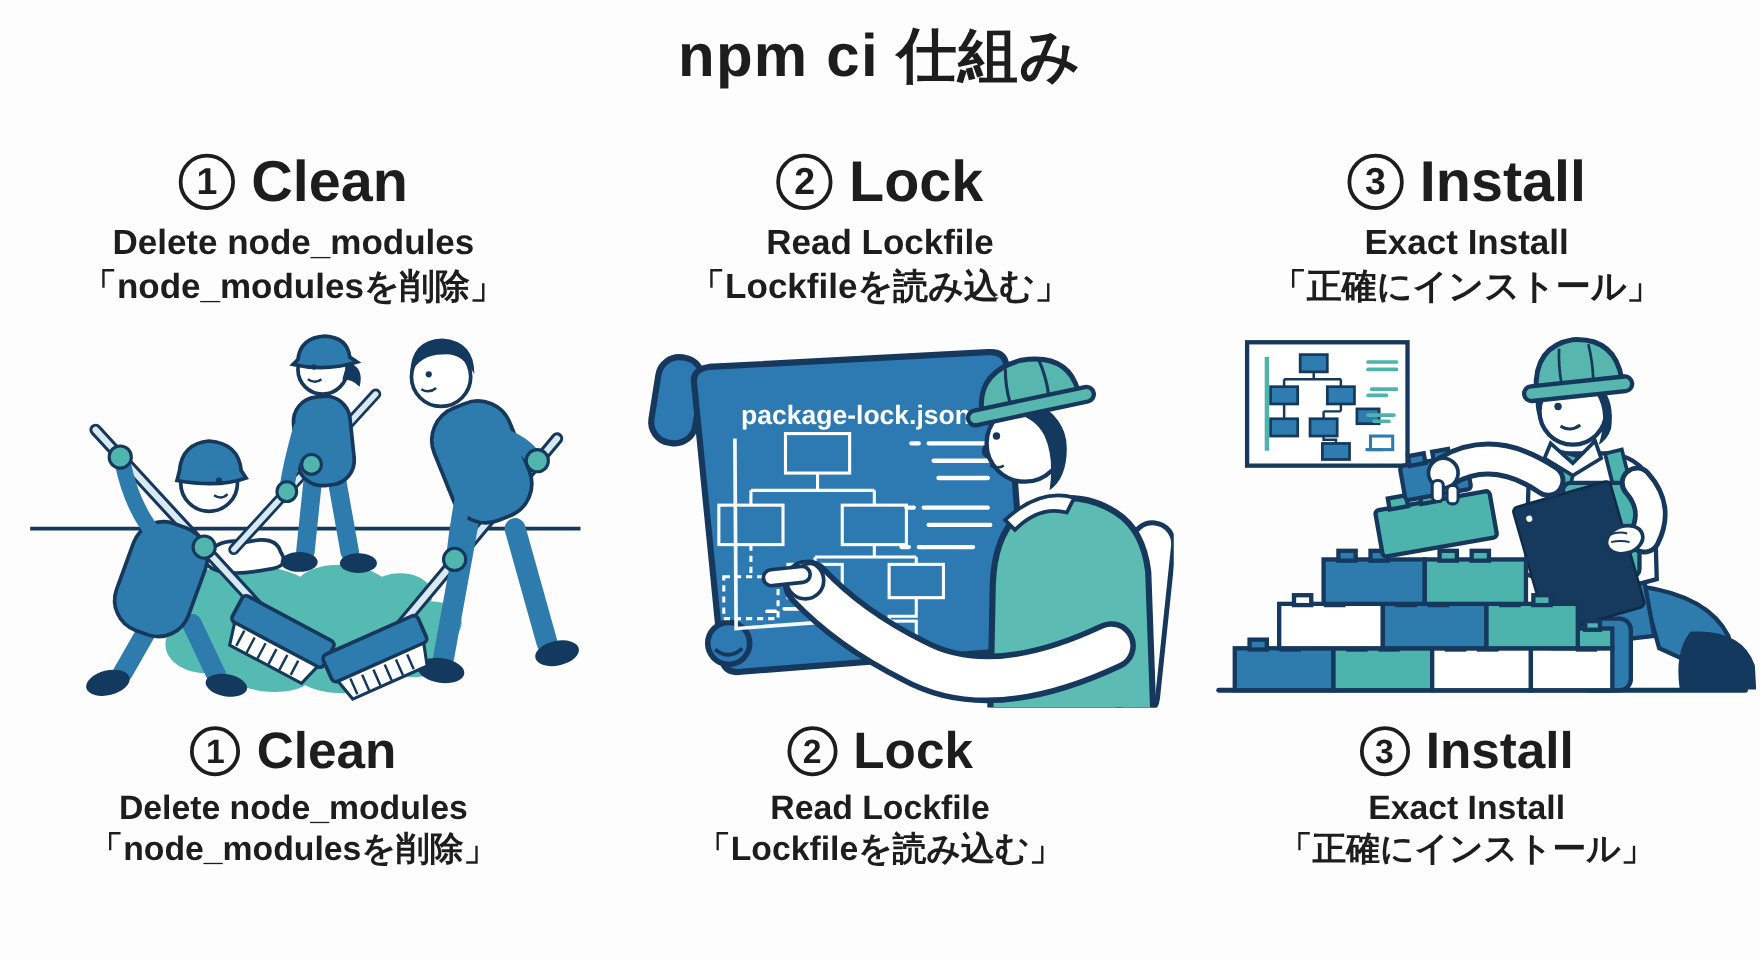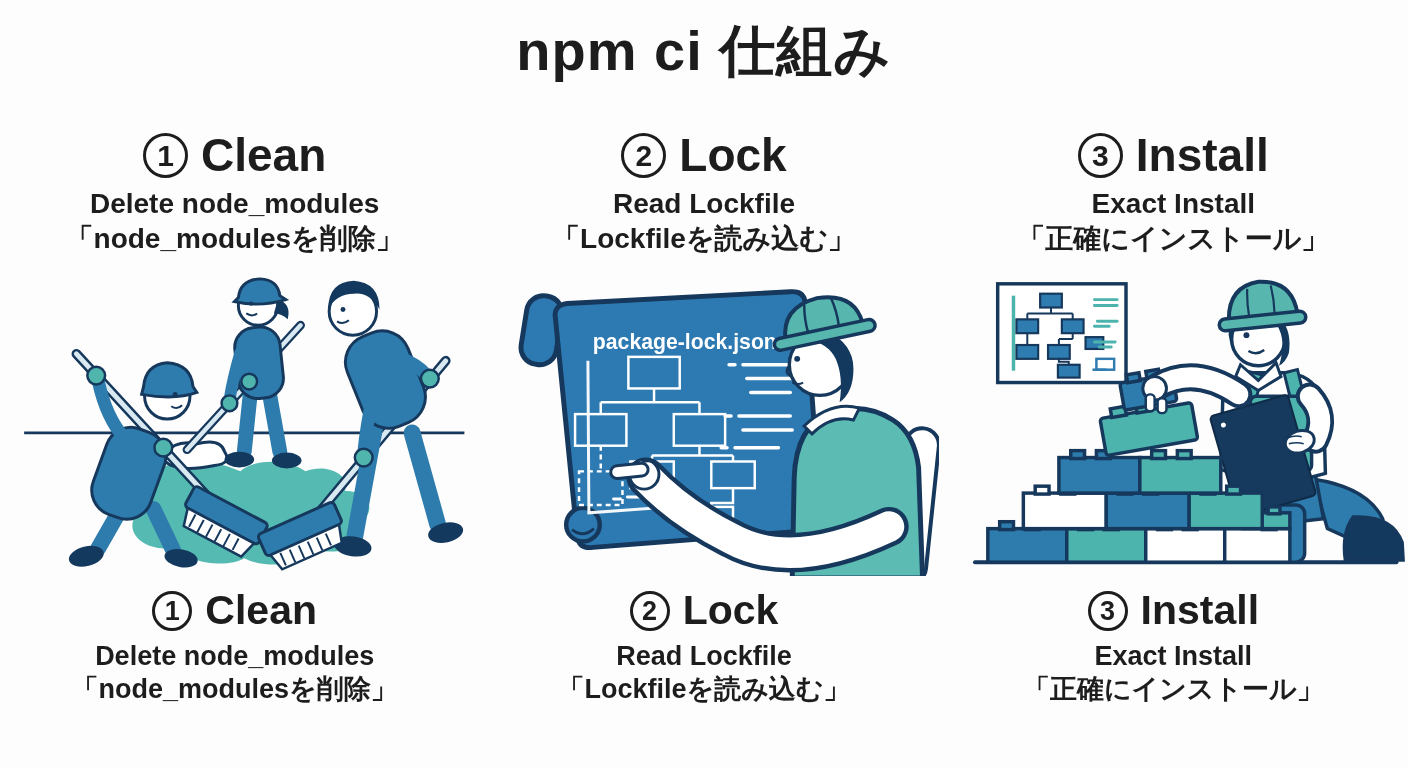--- a/index.html
+++ b/index.html
@@ -3,21 +3,21 @@
 <meta charset="utf-8">
 <style>
   html,body{margin:0;padding:0;}
   body{
     width:1408px;height:768px;overflow:hidden;
     background:#fdfdfd;color:#1d1d1d;
     font-family:"Liberation Sans","DejaVu Sans",sans-serif;
   }
   .page-title{
     margin:16px 0 0;text-align:center;
-    font-size:56px;font-weight:800;letter-spacing:1px;line-height:1.25;
+    font-size:48px;font-weight:800;letter-spacing:1px;line-height:1.25;
   }
   .cols{display:flex;margin-top:6px;}
   .col{flex:1;display:flex;flex-direction:column;align-items:center;}
   .step-head{margin-top:36px;text-align:center;line-height:1.2;}
   .step-title{
     margin:0 0 4px;font-size:46px;font-weight:800;
     display:flex;align-items:center;justify-content:center;gap:13px;
   }
   .circ{
     width:45px;height:45px;border:3.5px solid #1d1d1d;border-radius:50%;

